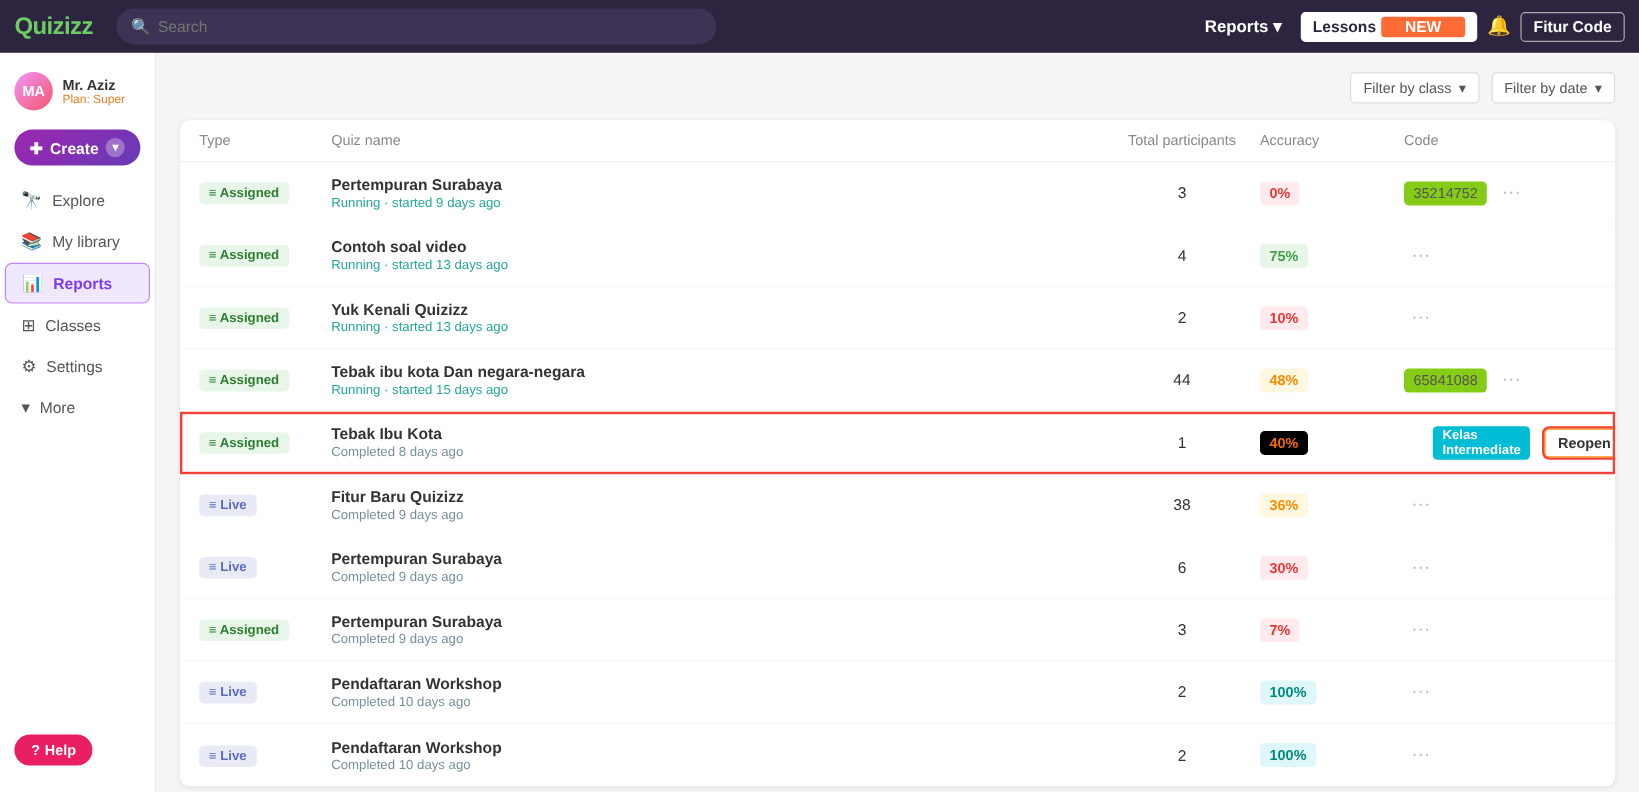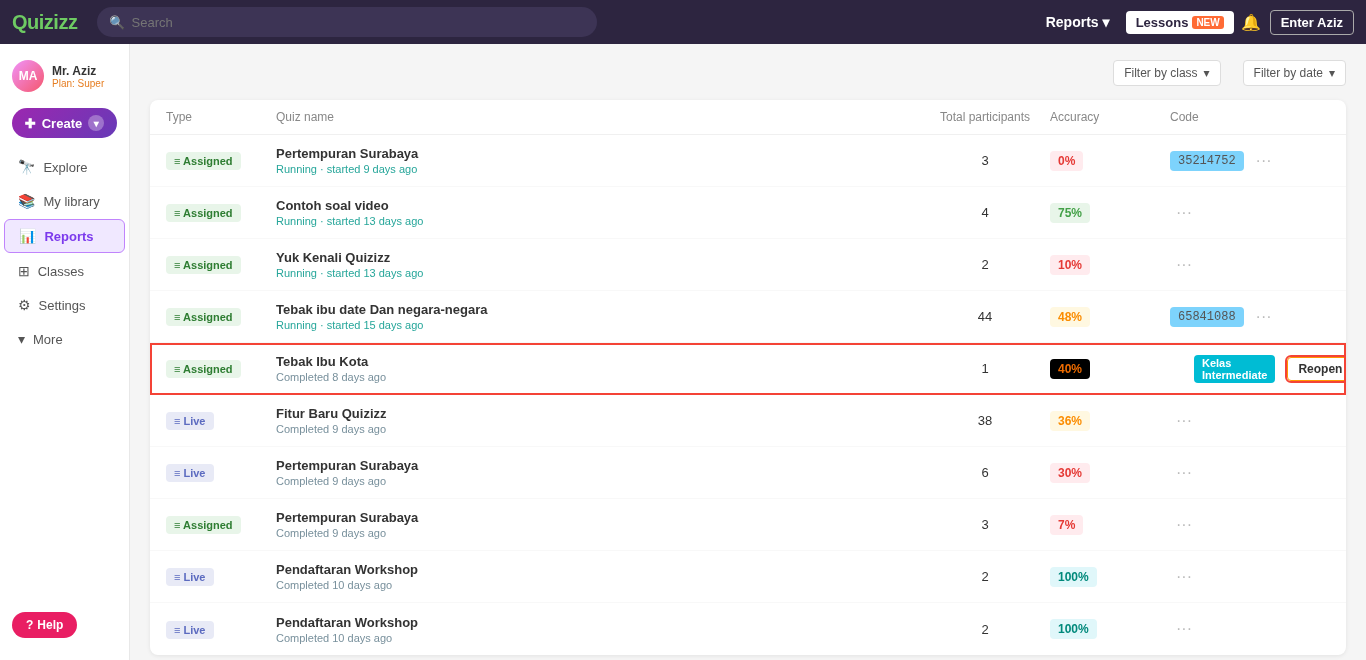--- a/index.html
+++ b/index.html
@@ -64,23 +64,23 @@
       font-weight: 600;
       cursor: pointer;
       padding: 4px 10px;
       display: flex;
       align-items: center;
       gap: 4px;
     }
     .lessons-new-badge {
       background: #ff6b35;
       color: #fff;
-      font-size: 10px;
+      font-size: 13px;
       font-weight: 700;
-      padding: 1px 4px;
+      padding: 1px 20px;
       border-radius: 3px;
       text-transform: uppercase;
     }
     .bell-btn {
       background: transparent;
       border: none;
       color: #ccc;
       font-size: 16px;
       cursor: pointer;
     }
@@ -181,21 +181,21 @@
     
     .content {
       flex: 1;
       overflow-y: auto;
       padding: 16px 20px;
       background: #f5f5f5;
     }
     .filter-bar {
       display: flex;
       justify-content: flex-end;
-      gap: 22px;
+      gap: 10px;
       margin-bottom: 14px;
     }
     .filter-select {
       background: #fff;
       border: 1px solid #ddd;
       border-radius: 4px;
       padding: 5px 10px;
       font-size: 12px;
       color: #555;
       cursor: pointer;
@@ -264,26 +264,26 @@
     .acc-teal { background: #e0f7fa; color: #00897b; }
 
     .code-cell {
       font-size: 13px;
       color: #888;
       display: flex;
       align-items: center;
       gap: 6px;
     }
     .code-box {
-      background: #7dd3fc;
+      background: #84cc16;
       border-radius: 4px;
       padding: 3px 8px;
       font-size: 12px;
       color: #555;
-      font-family: Liberation Mono, monospace;
+      font-family: Liberation Sans, sans-serif;
     }
     .more-btn {
       background: transparent;
       border: none;
       color: #bbb;
       font-size: 16px;
       cursor: pointer;
       padding: 2px 6px;
     }
     .class-tag {
@@ -326,21 +326,21 @@
   <div class="nav-right">
     <button class="reports-btn">
       <span>Reports</span>
       <span>▾</span>
     </button>
     <button class="lessons-btn">
       <span>Lessons</span>
       <span class="lessons-new-badge">NEW</span>
     </button>
     <button class="bell-btn">🔔</button>
-    <button class="enter-code-btn">Enter Aziz</button>
+    <button class="enter-code-btn">Fitur Code</button>
   </div>
 </nav>
 
 <div class="main-layout">
 
   <aside class="sidebar">
     <div class="user-info">
       <div class="avatar">MA</div>
       <div>
         <div class="user-name">Mr. Aziz</div>
@@ -444,21 +444,21 @@
         <div class="participants">2</div>
         <div><span class="accuracy-badge acc-red">10%</span></div>
         <div class="code-cell">
           <button class="more-btn">···</button>
         </div>
       </div>
 
       <div class="table-row">
         <div><span class="type-badge type-assigned">≡ Assigned</span></div>
         <div>
-          <div class="quiz-name">Tebak ibu date Dan negara-negara</div>
+          <div class="quiz-name">Tebak ibu kota Dan negara-negara</div>
           <div class="quiz-sub running">Running · started 15 days ago</div>
         </div>
         <div class="participants">44</div>
         <div><span class="accuracy-badge acc-yellow">48%</span></div>
         <div class="code-cell">
           <span class="code-box">65841088</span>
           <button class="more-btn">···</button>
         </div>
       </div>
 

